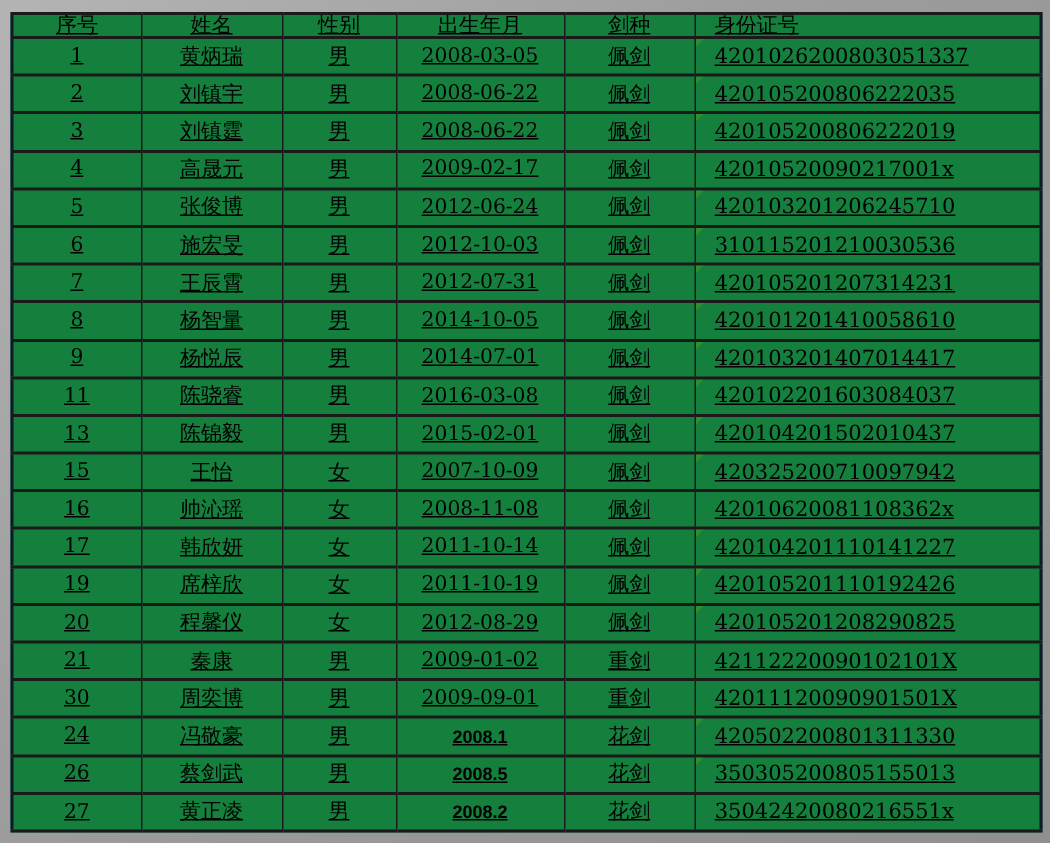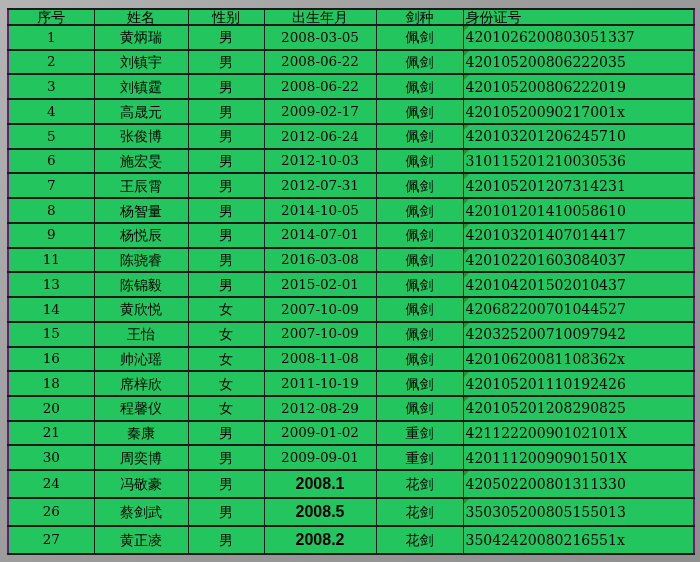--- a/index.html
+++ b/index.html
@@ -10,45 +10,46 @@
     font-family:"DejaVu Serif","Liberation Serif",serif;
     color:#000;
   }
   .frame {
     position:absolute; left:7px; top:8px; width:686px; height:547px;
     background:#fff;
   }
   table {
     width:100%; height:100%;
     border-collapse:collapse; table-layout:fixed;
-    background:#22c55e;
-    border:2px solid #701a75;
+    background:#15803d;
+    border:2px solid #0f172a;
+    text-decoration:underline;
   }
   th, td {
     border:1px solid #1a1a1a;
     border-top-width:2px; border-bottom-width:2px;
     text-align:center; vertical-align:middle;
     font-weight:normal;
     font-size:13.5px;
     white-space:nowrap; overflow:hidden;
     position:relative;
     line-height:1;
   }
-  th.h-id, td.c-id { text-align:left; padding-left:2px; }
+  th.h-id, td.c-id { text-align:left; padding-left:13px; }
   td.c-id { font-size:14px; }
   td.c-name, td.c-gender, td.c-sword, th { font-size:14px; }
   .tri {
     position:absolute; left:0; top:0; width:0; height:0;
     border-top:5px solid var(--tri-color, #2f8f2f);
     border-right:5px solid transparent;
   }
   tr.approx td.c-birth {
     font-family:"Liberation Sans","DejaVu Sans",sans-serif;
     font-weight:bold;
-    font-size:16px;
+    font-size:12px;
   }
 </style>
 </head>
 <body>
 
 <div class="frame">
   <table>
     <colgroup>
       <col style="width:86px">
       <col style="width:94px">
@@ -150,45 +151,45 @@
   </tr>
         <tr>
     <td class="c-no">13</td>
     <td class="c-name">陈锦毅</td>
     <td class="c-gender">男</td>
     <td class="c-birth">2015-02-01</td>
     <td class="c-sword">佩剑</td>
     <td class="c-id"><span class="tri"></span><span class="id-text">420104201502010437</span></td>
   </tr>
         <tr>
-    <td class="c-no">14</td>
-    <td class="c-name">黄欣悦</td>
-    <td class="c-gender">女</td>
-    <td class="c-birth">2007-10-09</td>
-    <td class="c-sword">佩剑</td>
-    <td class="c-id"><span class="tri"></span><span class="id-text">420682200701044527</span></td>
-  </tr>
-        <tr>
     <td class="c-no">15</td>
     <td class="c-name">王怡</td>
     <td class="c-gender">女</td>
     <td class="c-birth">2007-10-09</td>
     <td class="c-sword">佩剑</td>
     <td class="c-id"><span class="tri"></span><span class="id-text">420325200710097942</span></td>
   </tr>
         <tr>
     <td class="c-no">16</td>
     <td class="c-name">帅沁瑶</td>
     <td class="c-gender">女</td>
     <td class="c-birth">2008-11-08</td>
     <td class="c-sword">佩剑</td>
     <td class="c-id"><span class="id-text">42010620081108362x</span></td>
   </tr>
         <tr>
-    <td class="c-no">18</td>
+    <td class="c-no">17</td>
+    <td class="c-name">韩欣妍</td>
+    <td class="c-gender">女</td>
+    <td class="c-birth">2011-10-14</td>
+    <td class="c-sword">佩剑</td>
+    <td class="c-id"><span class="tri"></span><span class="id-text">420104201110141227</span></td>
+  </tr>
+        <tr>
+    <td class="c-no">19</td>
     <td class="c-name">席梓欣</td>
     <td class="c-gender">女</td>
     <td class="c-birth">2011-10-19</td>
     <td class="c-sword">佩剑</td>
     <td class="c-id"><span class="tri"></span><span class="id-text">420105201110192426</span></td>
   </tr>
         <tr>
     <td class="c-no">20</td>
     <td class="c-name">程馨仪</td>
     <td class="c-gender">女</td>

